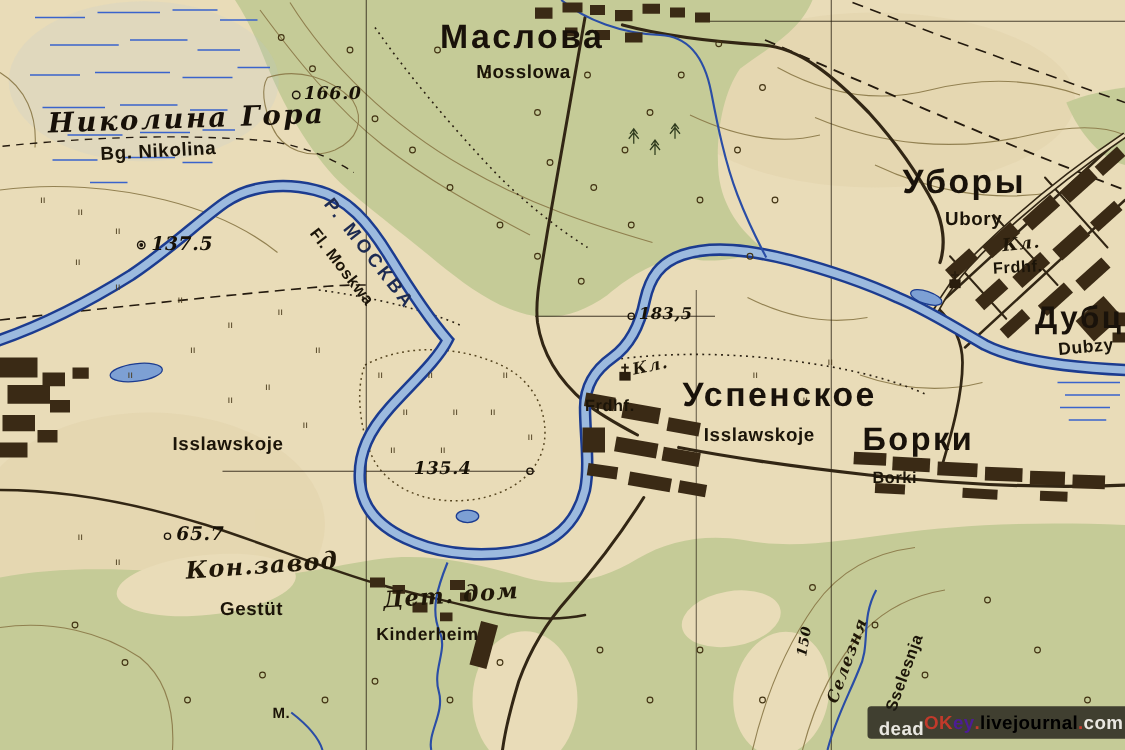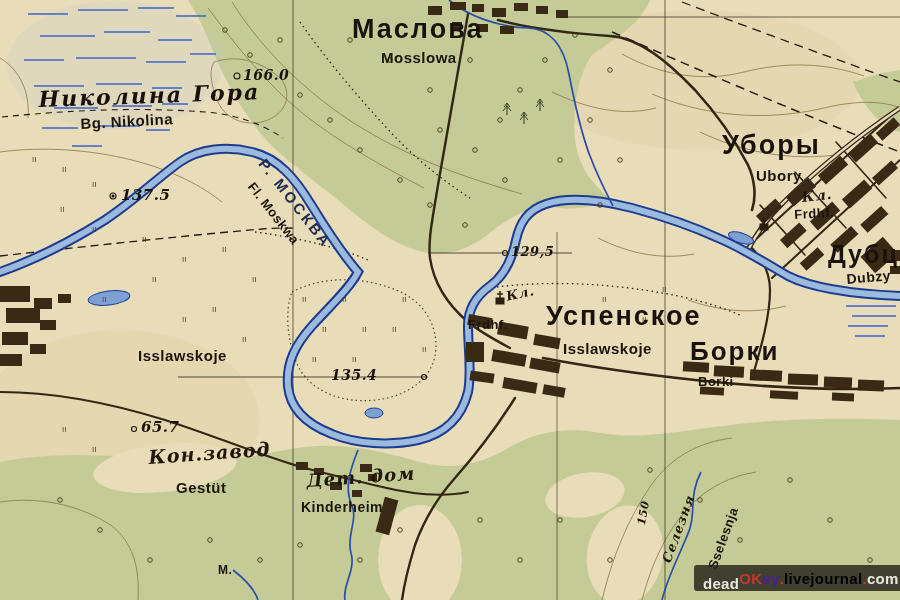--- a/index.html
+++ b/index.html
@@ -338,21 +338,21 @@
       <span class="lbl cyr" style="left: 690px; top: 338px; font-size: 26px;">Борки</span>
       <span class="lbl lat" style="left: 698px; top: 375px; font-size: 13px;">Borki</span>
       <span class="lbl cursive" style="left: 148px; top: 448px; font-size: 19px; transform: rotate(-4deg);">Кон.завод</span>
       <span class="lbl lat" style="left: 176px; top: 480px; font-size: 15px;">Gestüt</span>
       <span class="lbl cursive" style="left: 306px; top: 472px; font-size: 18px; transform: rotate(-4deg);">Дет. дом</span>
       <span class="lbl lat" style="left: 301px; top: 500px; font-size: 14px;">Kinderheim</span>
       <span class="lbl river" style="left: 268px; top: 156px; font-size: 15px; transform: rotate(52deg);">Р. МОСКВА</span>
       <span class="lbl lat" style="left: 256px; top: 180px; font-size: 13px; transform: rotate(52deg);">Fl. Moskwa</span>
       <span class="lbl elev" style="left: 243px; top: 68px; font-size: 14px;">166.0</span>
       <span class="lbl elev" style="left: 121px; top: 188px; font-size: 15px;">137.5</span>
-      <span class="lbl elev" style="left: 511px; top: 245px; font-size: 13px;">129,5</span>
+      <span class="lbl elev" style="left: 511px; top: 245px; font-size: 13px;">183,5</span>
       <span class="lbl elev" style="left: 331px; top: 368px; font-size: 14px; text-align: right;">135.4</span>
       <span class="lbl elev" style="left: 141px; top: 420px; font-size: 15px;">65.7</span>
       <span class="lbl elev" style="left: 636px; top: 524px; font-size: 11px; transform: rotate(-80deg);">150</span>
       <span class="lbl cursive" style="left: 660px; top: 560px; font-size: 13px; transform: rotate(-70deg);">Селезня</span>
       <span class="lbl lat" style="left: 706px; top: 566px; font-size: 13px; transform: rotate(-70deg);">Sselesnja</span>
       <span class="lbl lat" style="left: 218px; top: 564px; font-size: 12px;">М.</span>
     </div>
 <div id="watermark">
       <span style="color: rgb(233, 231, 224); margin-top: 11px;">dead</span>
       <span style="color: rgb(194, 58, 43);">OK</span>

